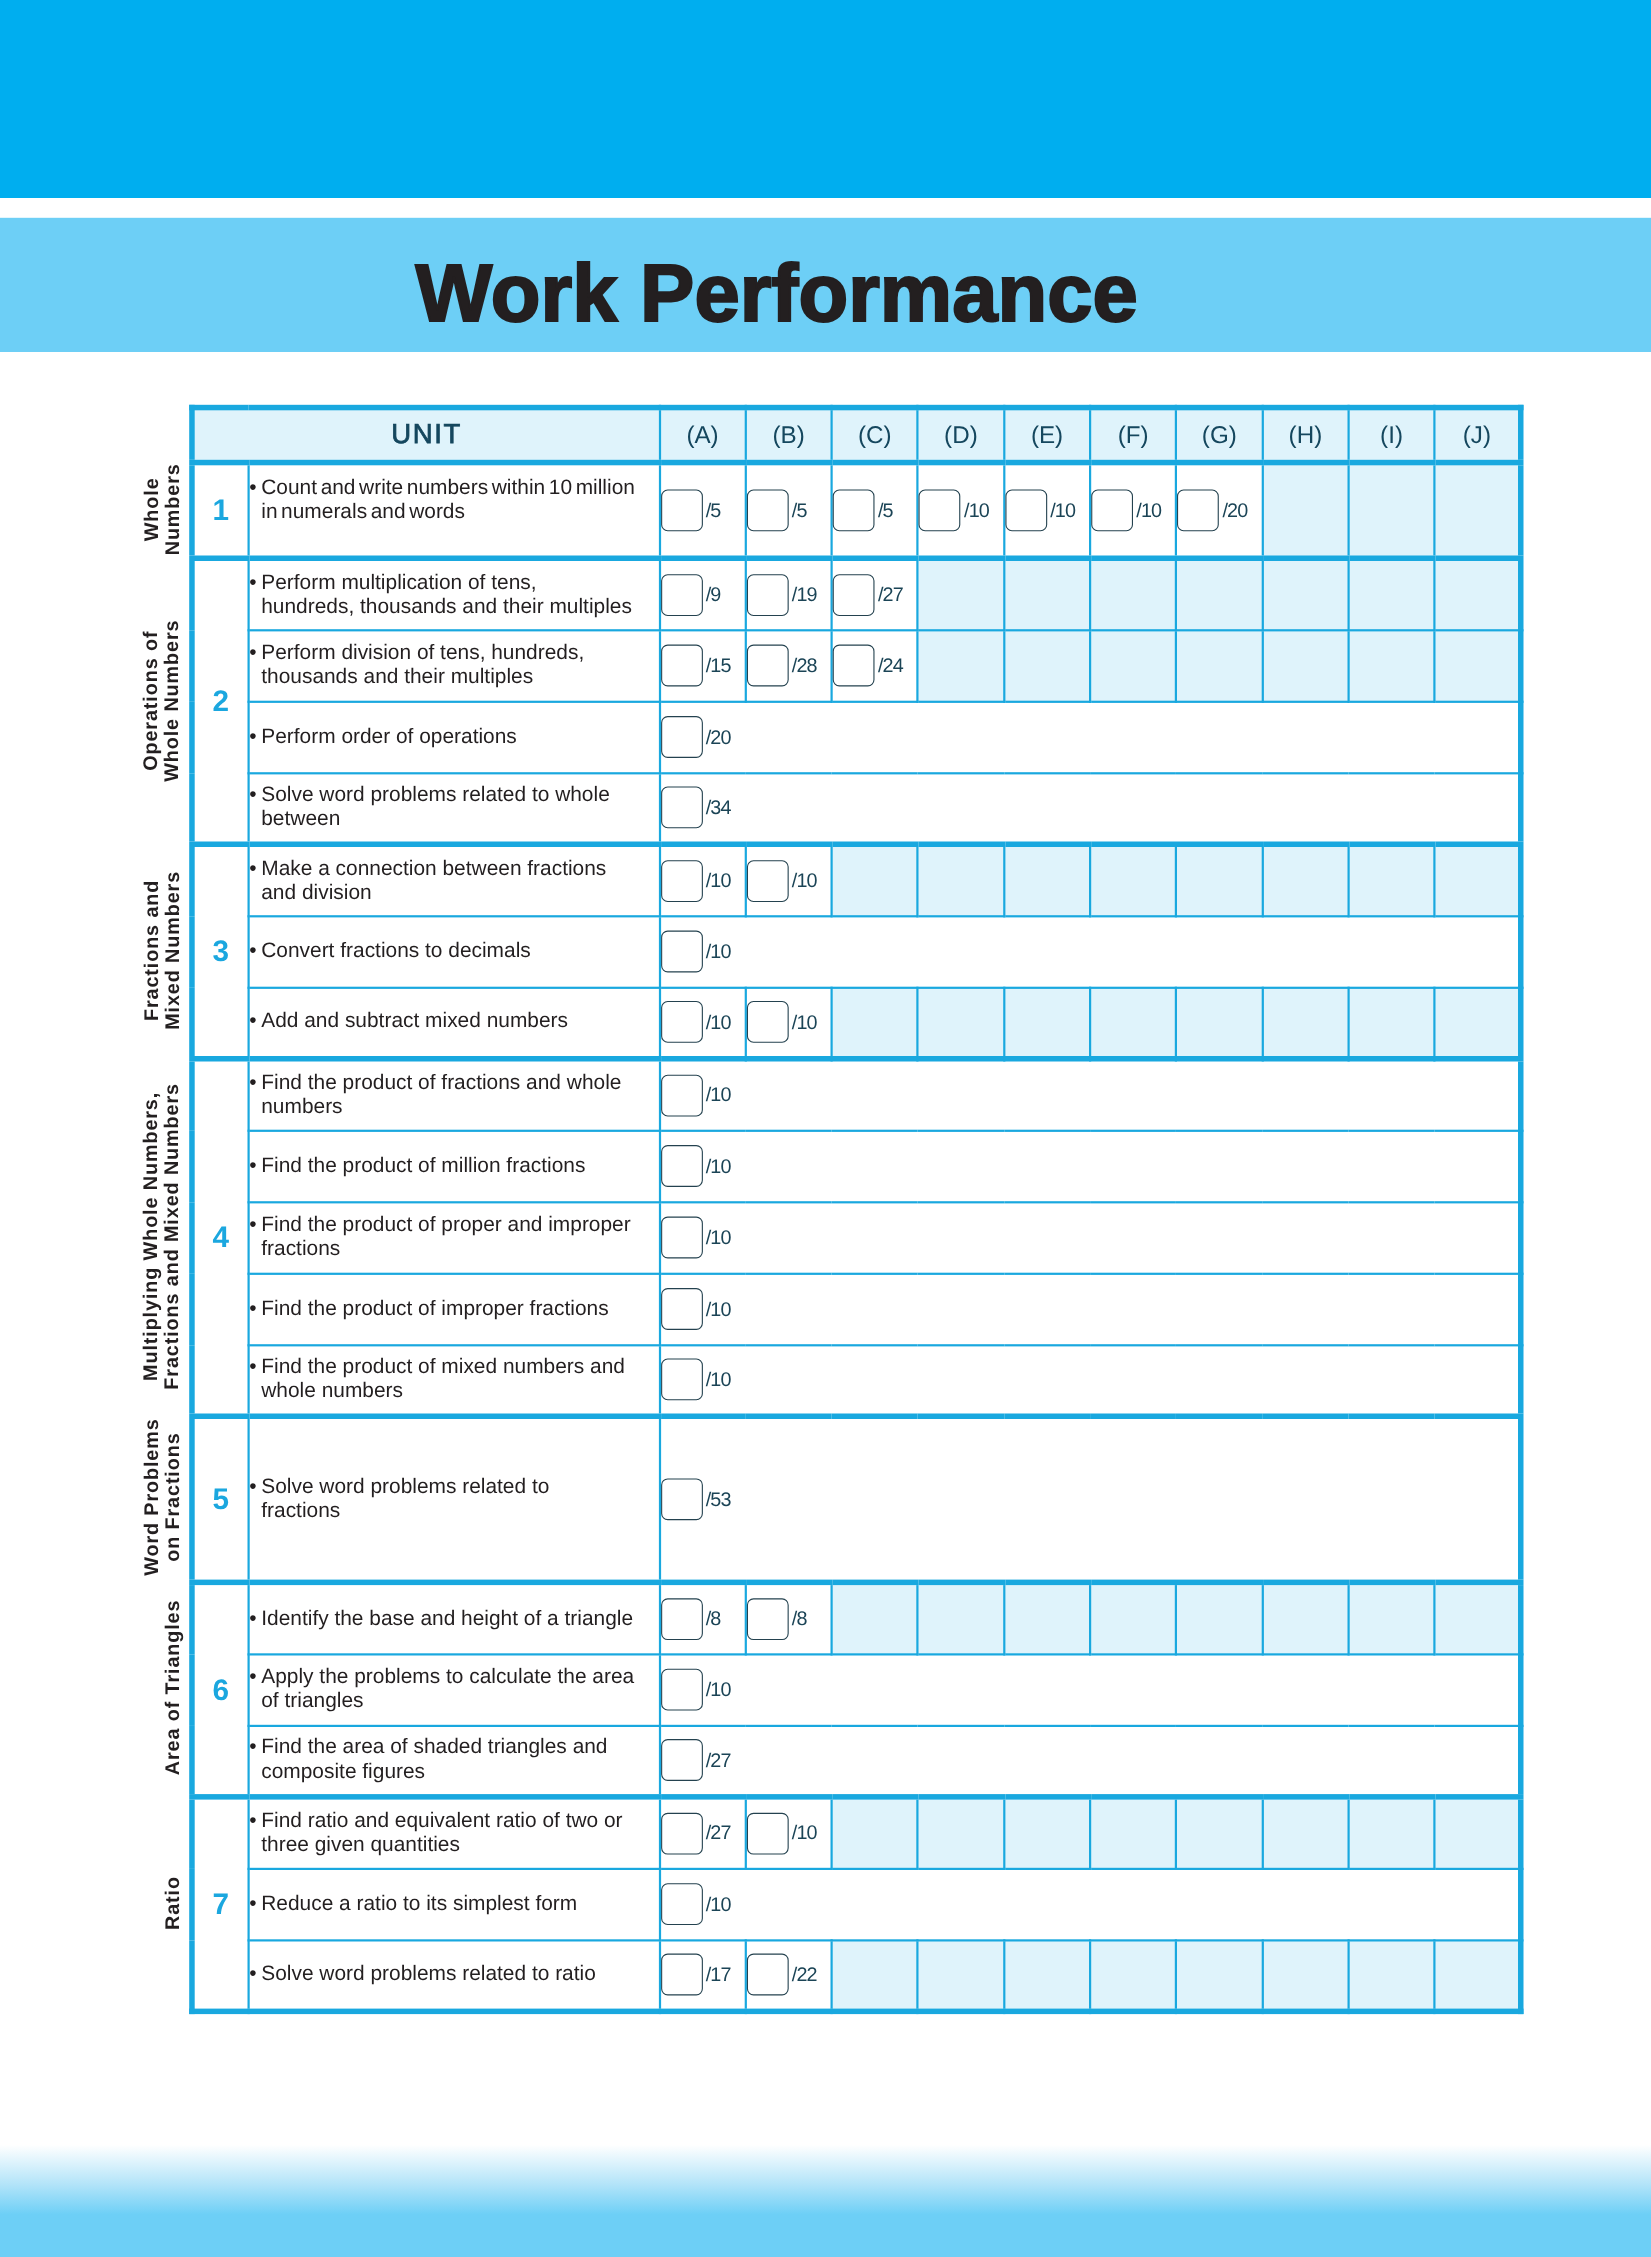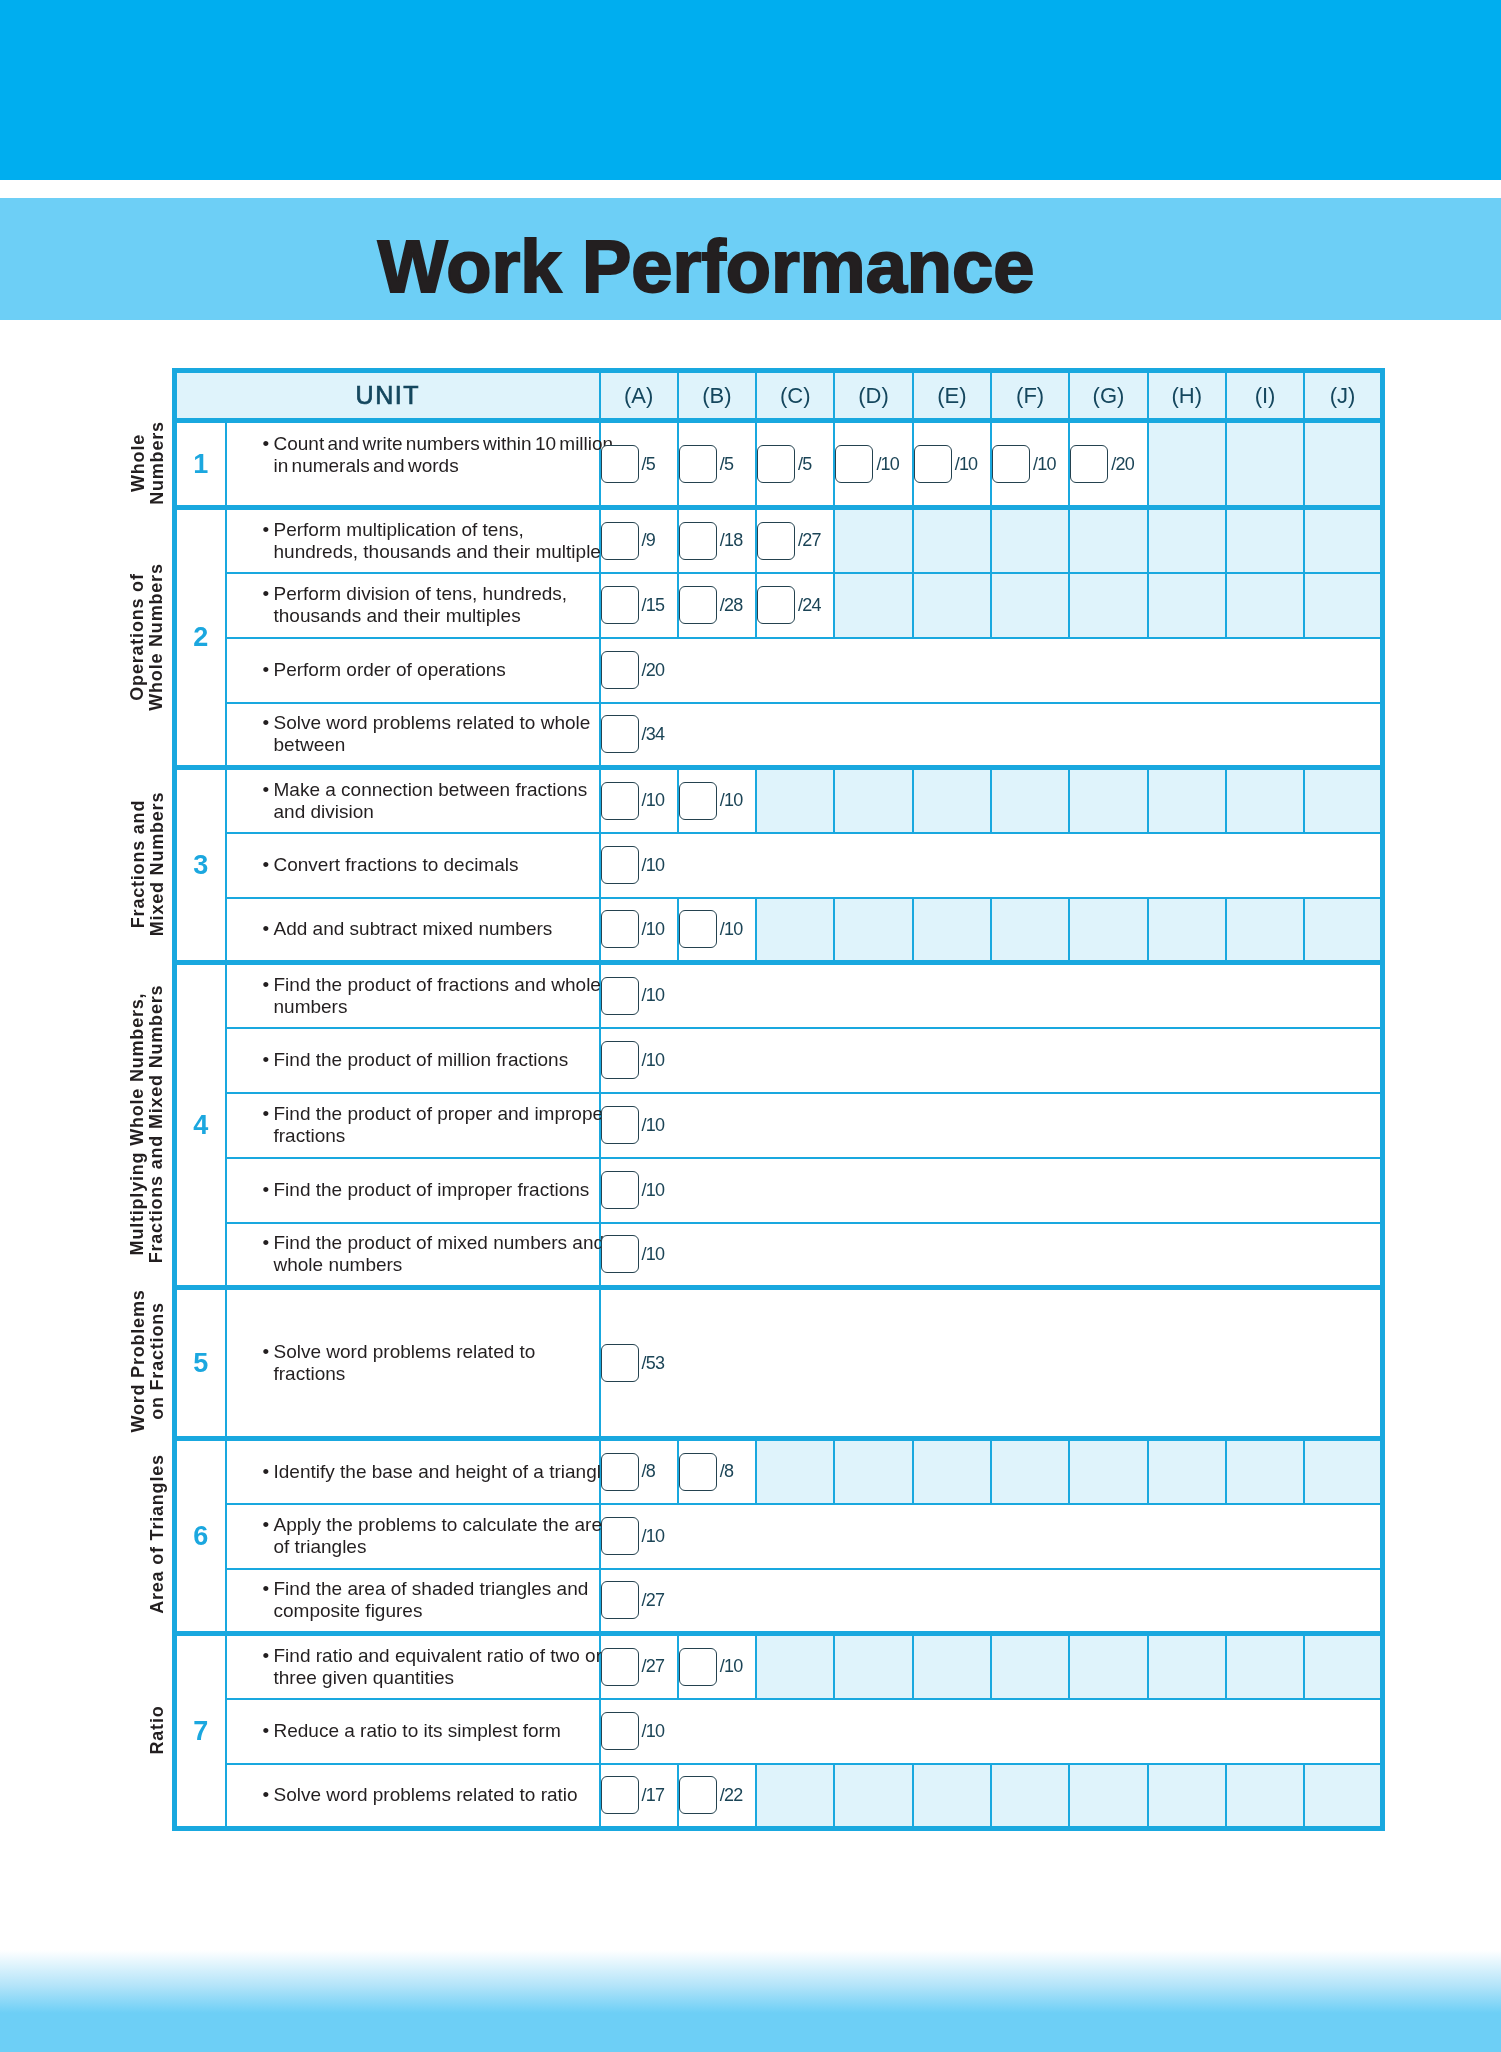--- a/index.html
+++ b/index.html
@@ -26,21 +26,21 @@
   tr.h-u5{height:151px;}
   tr.grp td{border-top:5px solid var(--table-border);}
   tr.h-header th{background:var(--cell-light);border-bottom:4px solid var(--table-border);}
   th.unit-h{font-size:25px;font-weight:400;letter-spacing:1.5px;color:var(--header-text);
             -webkit-text-stroke:0.7px var(--header-text);text-align:center;border-right:3px solid var(--table-border);}
   th.col-h{font-size:22px;font-weight:400;color:var(--header-text);text-align:center;}
   td.unum{background:#fff;text-align:center;vertical-align:middle;font-size:27px;font-weight:700;color:var(--unit-number);}
   td.desc{background:#fff;vertical-align:middle;padding-left:8px;border-right:3px solid var(--table-border);
           font-size:19px;line-height:22px;white-space:nowrap;}
   td.desc.top{vertical-align:top;padding-top:10px;}
-  td.desc .row{display:flex;align-items:flex-start;padding-left:36px;}
+  td.desc .row{display:flex;align-items:flex-start;}
   .bullet{display:inline-block;width:11px;flex:0 0 11px;}
   .bullet::before{content:"\2022";}
   .dtext{white-space:pre;}
   .tight .dtext{word-spacing:-2px;}
   td.sc{background:#fff;vertical-align:middle;padding-left:5px;white-space:nowrap;}
   td.empty{background:var(--cell-light);}
   .box{display:inline-block;width:36px;height:36px;border:1.5px solid var(--box-border);border-radius:6px;
        vertical-align:middle;margin-right:3px;background:#fff;}
   .max{display:inline-block;vertical-align:middle;font-size:18px;color:var(--score-text);letter-spacing:-0.8px;}
 
@@ -139,21 +139,21 @@
   <tr class="h-std grp">
     <td class="unum" rowspan="4">2</td>
     <td class="desc">
           <div class="row">
             <span class="bullet"></span>
             <span class="dtext">Perform multiplication of tens,
 hundreds, thousands and their multiples</span>
           </div>
         </td>
     <td class="sc"><span class="box"></span><span class="max">/9</span></td>
-    <td class="sc"><span class="box"></span><span class="max">/18</span></td>
+    <td class="sc"><span class="box"></span><span class="max">/19</span></td>
     <td class="sc"><span class="box"></span><span class="max">/27</span></td>
     <td class="empty"></td>
     <td class="empty"></td>
     <td class="empty"></td>
     <td class="empty"></td>
     <td class="empty"></td>
     <td class="empty"></td>
     <td class="empty"></td>
   </tr>
   <tr class="h-std">

